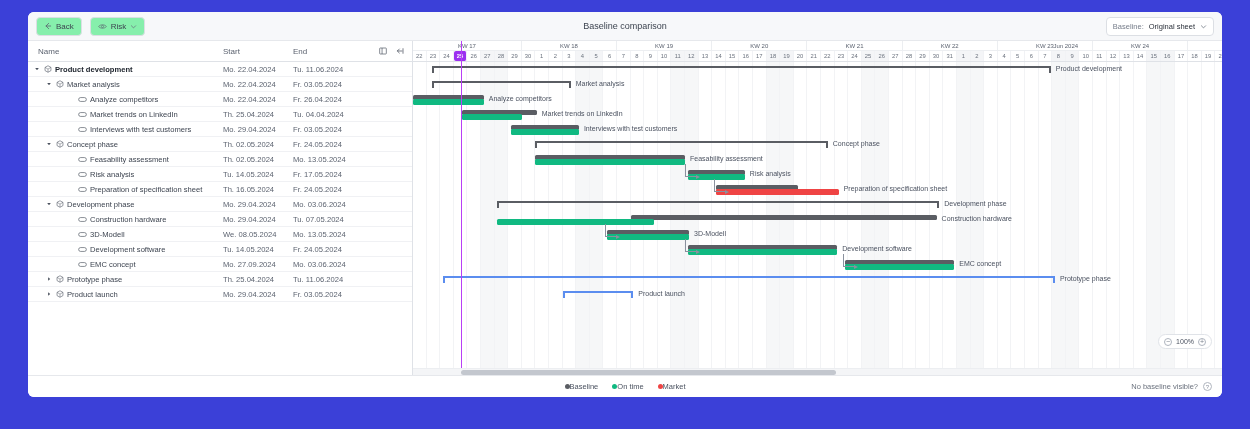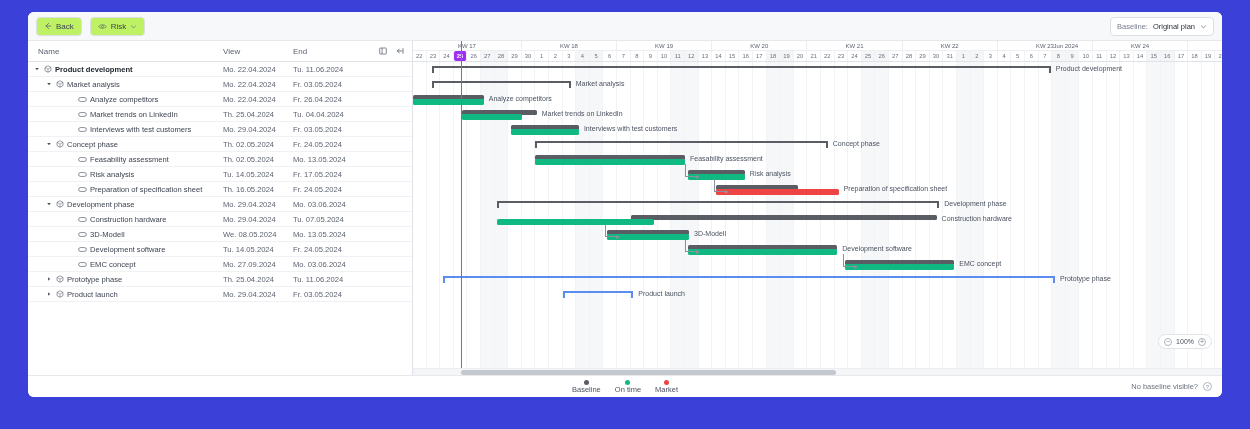--- a/index.html
+++ b/index.html
@@ -40,21 +40,21 @@
     border-bottom: 1px solid #e6e8ec;
     display: flex; align-items: center;
     padding: 0 8px;
     position: relative;
     flex: 0 0 29px;
   }
   .btn {
     height: 19px;
     border: 1px solid #dcdfe4;
     border-radius: 4px;
-    background: #bef264;
+    background: #86efac;
     display: inline-flex; align-items: center;
     gap: 4px;
     padding: 0 7px;
     font-size: 8px;
     color: #3d4450;
     cursor: pointer;
     white-space: nowrap;
   }
   .search-box {
     margin-left: 8px;
@@ -243,21 +243,21 @@
 
   
   .footer {
     height: 22px; flex: 0 0 22px;
     border-top: 1px solid #e6e8ec;
     background: #fff;
     display: flex; align-items: center; justify-content: center;
     position: relative;
   }
   .legend { display: flex; gap: 14px; align-items: center; }
-  .leg { display: flex; align-items: center; gap: 0; font-size: 7.5px; color: #4b5260; flex-direction: column; }
+  .leg { display: flex; align-items: center; gap: 0; font-size: 7.5px; color: #4b5260; }
   .dot { width: 5px; height: 5px; border-radius: 50%; display: inline-block; }
   .footer-right {
     position: absolute; right: 10px;
     display: flex; align-items: center; gap: 5px;
     font-size: 7.5px; color: #6b727e; cursor: pointer;
   }
   .help-circ {
     width: 9px; height: 9px; border-radius: 50%;
     border: 1px solid #aeb4be; color: #8a919e;
     display: flex; align-items: center; justify-content: center;
@@ -290,38 +290,39 @@
             </svg>
       </span>
       <span>Risk</span>
       <span>
         <svg width="7" height="7" viewBox="0 0 10 10">
               <path d="M2 4 L5 7 L8 4" stroke="#6b727e" stroke-width="1.1" fill="none" stroke-linecap="round" stroke-linejoin="round"></path>
             </svg>
       </span>
     </div>
 
+    <div class="page-title">Baseline comparison</div>
 
     <div class="baseline-select">
       <span class="lbl">Baseline:</span>
-      <span class="val">Original plan</span>
+      <span class="val">Original sheet</span>
       <span>
         <svg width="7" height="7" viewBox="0 0 10 10">
               <path d="M2 4 L5 7 L8 4" stroke="#6b727e" stroke-width="1.1" fill="none" stroke-linecap="round" stroke-linejoin="round"></path>
             </svg>
       </span>
     </div>
   </div>
 
   <div class="body-area">
 
     <div class="grid-pane">
       <div class="grid-head">
         <div class="col-name">Name</div>
-        <div class="col-start">View</div>
+        <div class="col-start">Start</div>
         <div class="col-end">End</div>
         <div class="head-icons">
           <span>
             <svg width="8" height="8" viewBox="0 0 12 12">
                   <rect x="1" y="1.5" width="10" height="9" rx="1" stroke="#4a515d" stroke-width="1" fill="none"></rect>
                   <path d="M4.6 1.5 V10.5" stroke="#4a515d" stroke-width="1"></path>
                 </svg>
           </span>
           <span>
             <svg width="8" height="8" viewBox="0 0 12 12">

